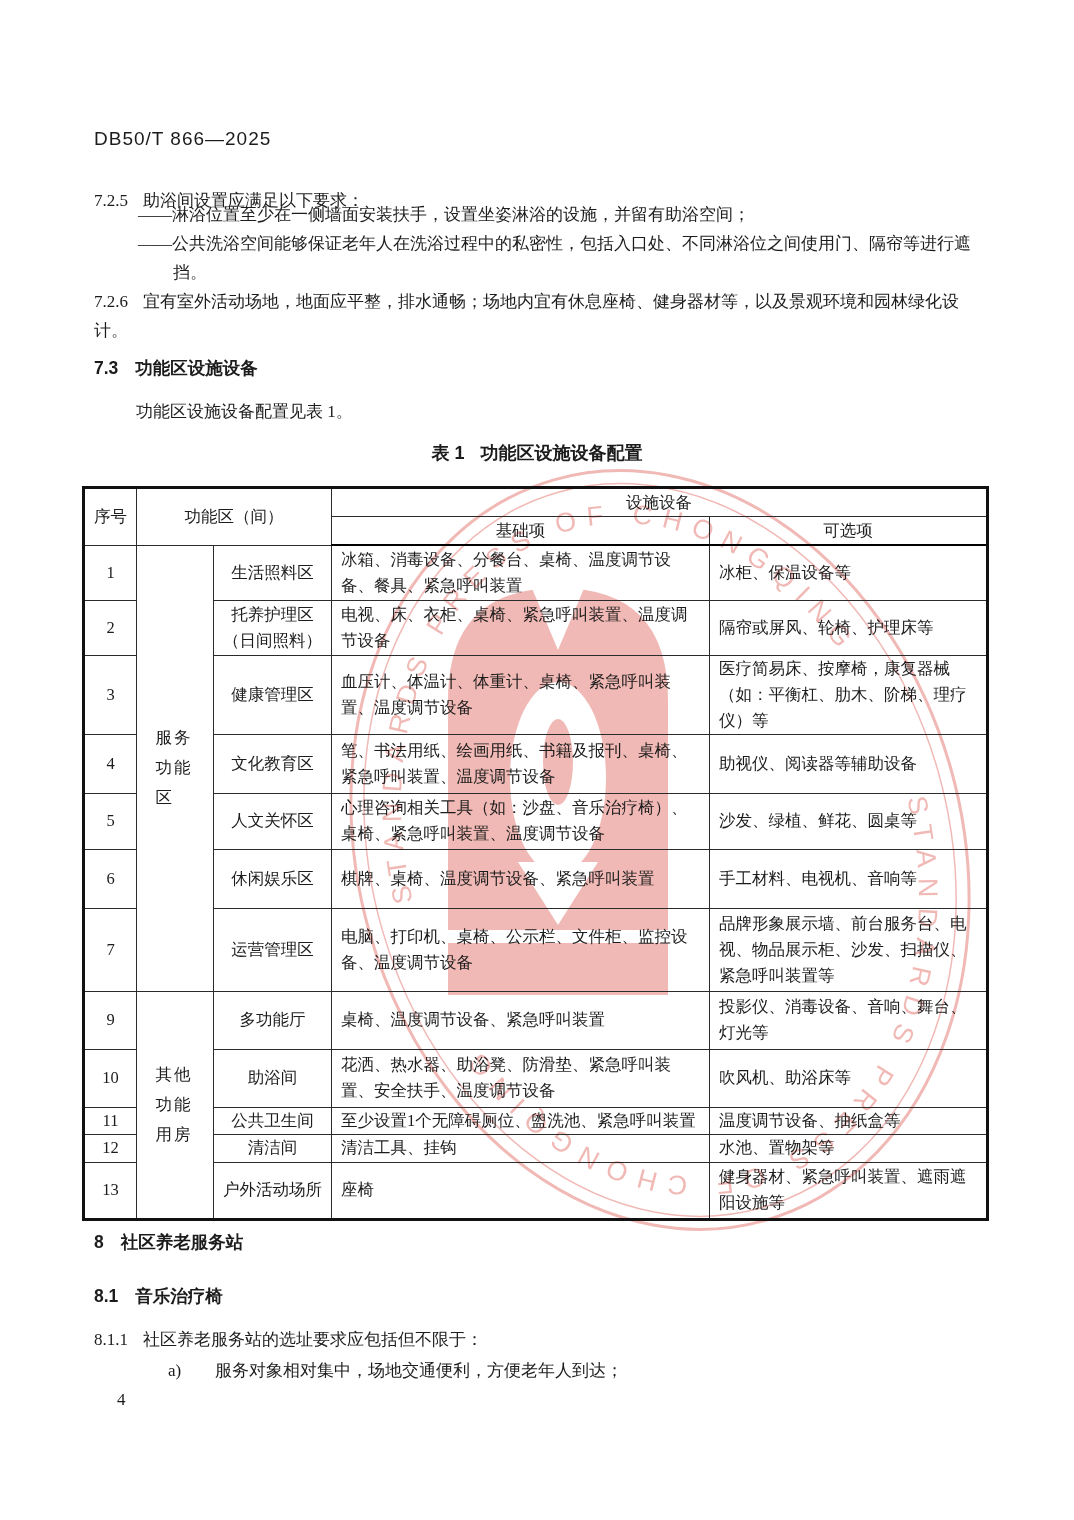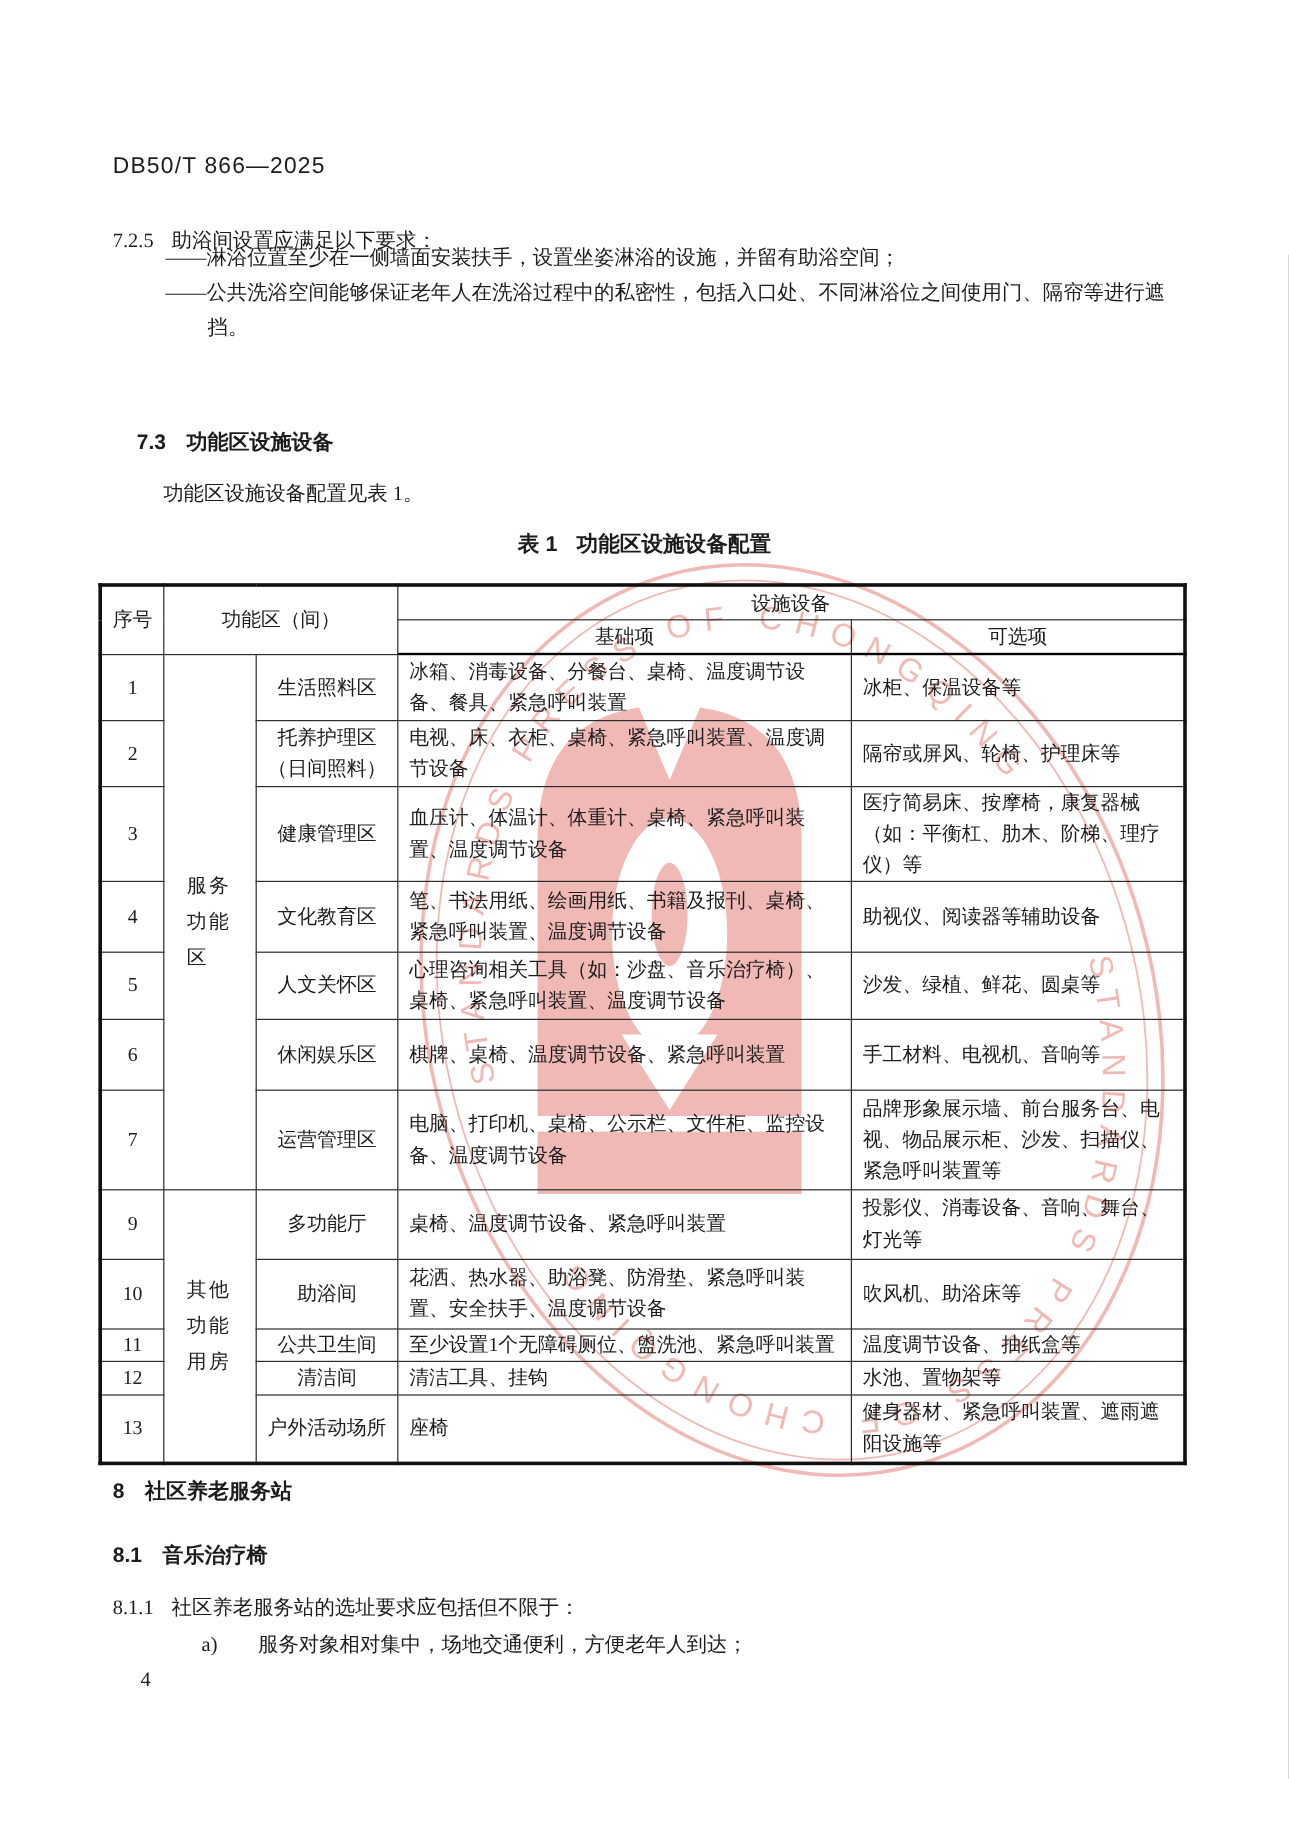--- a/index.html
+++ b/index.html
@@ -21,21 +21,21 @@
 
   .para { font-size:17px; line-height:29px; }
   .clause-num { margin-right:15px; }
   .c725 { left:94px; top:170px; width:898px;margin-top:16px; }
   .dash1 { left:138px; top:200px; width:852px; }
   .dash2 { left:138px; top:229px; width:850px; padding-left:35px; text-indent:-35px; box-sizing:border-box; }
   .c726 { left:94px; top:287px; width:898px; }
 
   .heading { font-family:"Liberation Sans",sans-serif; font-weight:bold; font-size:17.5px; }
   .heading .clause-num { margin-right:17px; }
-  .h73 { left:94px; top:356px;margin-left:20px; }
+  .h73 { left:94px; top:356px; }
   .p73 { left:136px; top:397px; }
 
   .tbl-caption { left:0; top:441px; width:100%; text-align:center;
     font-family:"Liberation Sans",sans-serif; font-weight:bold; font-size:18px; }
   .tbl-caption .cap-title { margin-left:16px; }
 
   .tbl-wrap { left:82px; top:486px; }
   table.cfg { border-collapse:collapse; table-layout:fixed; width:904px;
     font-size:16.5px; border:3px solid #111; }
   table.cfg th, table.cfg td { border:1px solid #2b2b2b; font-weight:normal;
@@ -87,20 +87,23 @@
   </svg>
 
   <div class="abs doc-code">DB50/T 866—2025</div>
 
   <div class="abs para c725">
     <span class="clause-num">7.2.5</span><span>助浴间设置应满足以下要求：</span>
   </div>
   <div class="abs para dash2">——公共洗浴空间能够保证老年人在洗浴过程中的私密性，包括入口处、不同淋浴位之间使用门、隔帘等进行遮挡。</div>
   <div class="abs para dash1">——淋浴位置至少在一侧墙面安装扶手，设置坐姿淋浴的设施，并留有助浴空间；</div>
 
+  <div class="abs para c726">
+    <span class="clause-num">7.2.6</span><span>宜有室外活动场地，地面应平整，排水通畅；场地内宜有休息座椅、健身器材等，以及景观环境和园林绿化设计。</span>
+  </div>
 
   <div class="abs heading h73">
     <span class="clause-num">7.3</span><span>功能区设施设备</span>
   </div>
   <div class="abs para p73">功能区设施设备配置见表 1。</div>
 
   <div class="abs tbl-caption">
     <span>表 1</span><span class="cap-title">功能区设施设备配置</span>
   </div>
 

